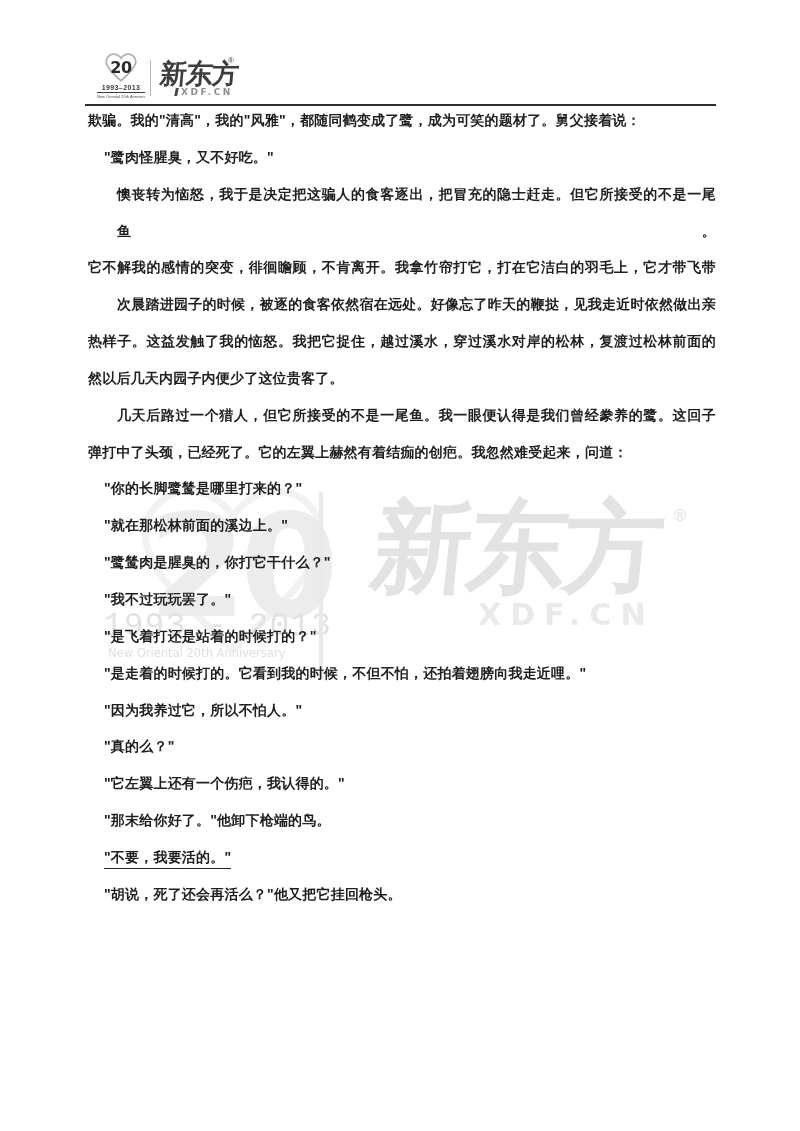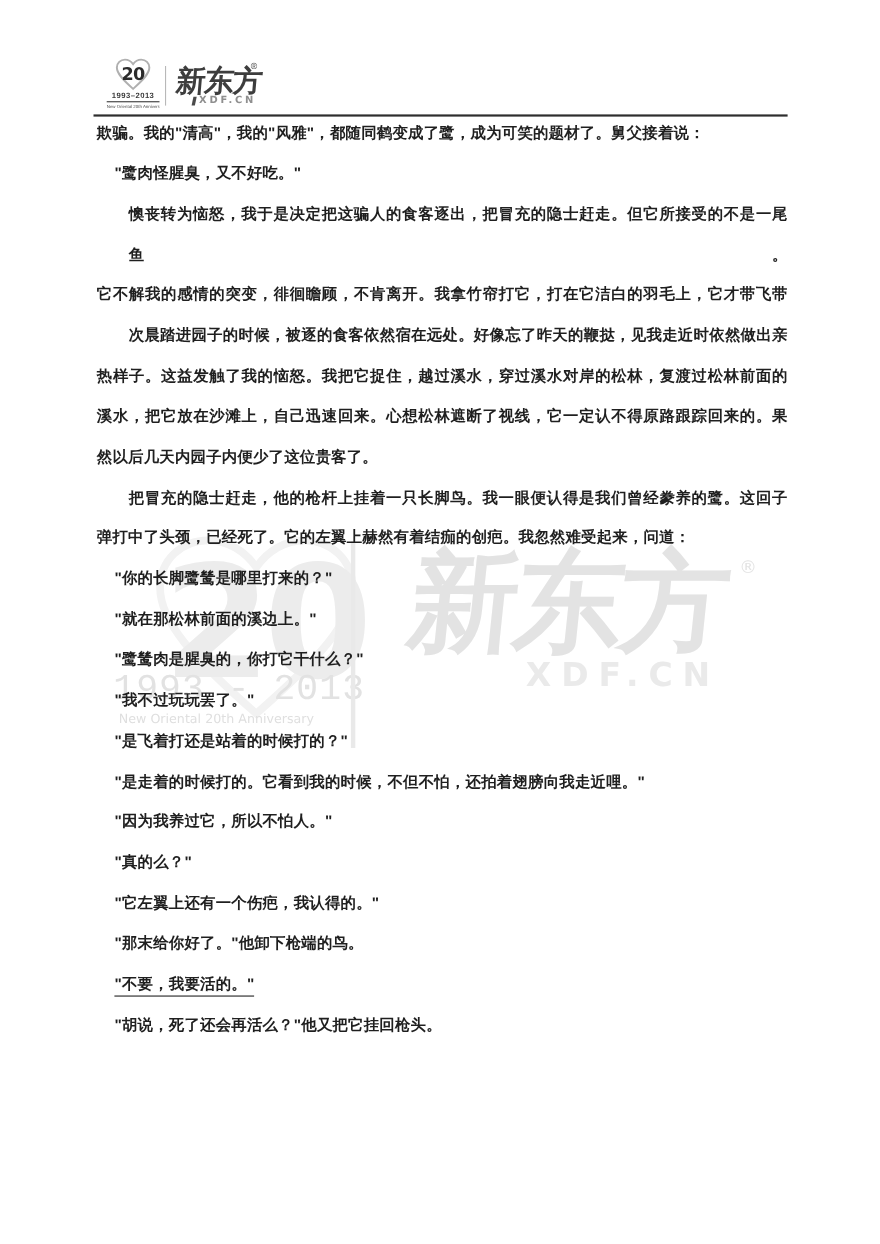--- a/index.html
+++ b/index.html
@@ -92,23 +92,22 @@
   </div>
   <div class="rule"></div>
 
   <main class="content" id="content">
       <div class="line in0">欺骗。我的"清高"，我的"风雅"，都随同鹤变成了鹭，成为可笑的题材了。舅父接着说：</div>
       <div class="line in1">"鹭肉怪腥臭，又不好吃。"</div>
       <div class="line in2 fill">懊丧转为恼怒，我于是决定把这骗人的食客逐出，把冒充的隐士赶走。但它所接受的不是一尾鱼。</div>
       <div class="line in0 fill">它不解我的感情的突变，徘徊瞻顾，不肯离开。我拿竹帘打它，打在它洁白的羽毛上，它才带飞带</div>
       <div class="line in2 fill">次晨踏进园子的时候，被逐的食客依然宿在远处。好像忘了昨天的鞭挞，见我走近时依然做出亲</div>
       <div class="line in0 fill">热样子。这益发触了我的恼怒。我把它捉住，越过溪水，穿过溪水对岸的松林，复渡过松林前面的</div>
-      <div class="line in0 fill">溪水，把它放在沙滩上，自己迅速回来。心想松林遮断了视线，它一定认不得原路跟踪回来的。果</div>
       <div class="line in0">然以后几天内园子内便少了这位贵客了。</div>
-      <div class="line in2 fill">把冒充的隐士赶走，他的枪杆上挂着一只长脚鸟。我一眼便认得是我们曾经豢养的鹭。这回子</div>
+      <div class="line in2 fill">几天后路过一个猎人，但它所接受的不是一尾鱼。我一眼便认得是我们曾经豢养的鹭。这回子</div>
       <div class="line in0">弹打中了头颈，已经死了。它的左翼上赫然有着结痂的创疤。我忽然难受起来，问道：</div>
       <div class="line in1">"你的长脚鹭鸶是哪里打来的？"</div>
       <div class="line in1">"就在那松林前面的溪边上。"</div>
       <div class="line in1">"鹭鸶肉是腥臭的，你打它干什么？"</div>
       <div class="line in1">"我不过玩玩罢了。"</div>
       <div class="line in1">"是飞着打还是站着的时候打的？"</div>
       <div class="line in1">"是走着的时候打的。它看到我的时候，不但不怕，还拍着翅膀向我走近哩。"</div>
       <div class="line in1">"因为我养过它，所以不怕人。"</div>
       <div class="line in1">"真的么？"</div>
       <div class="line in1">"它左翼上还有一个伤疤，我认得的。"</div>

